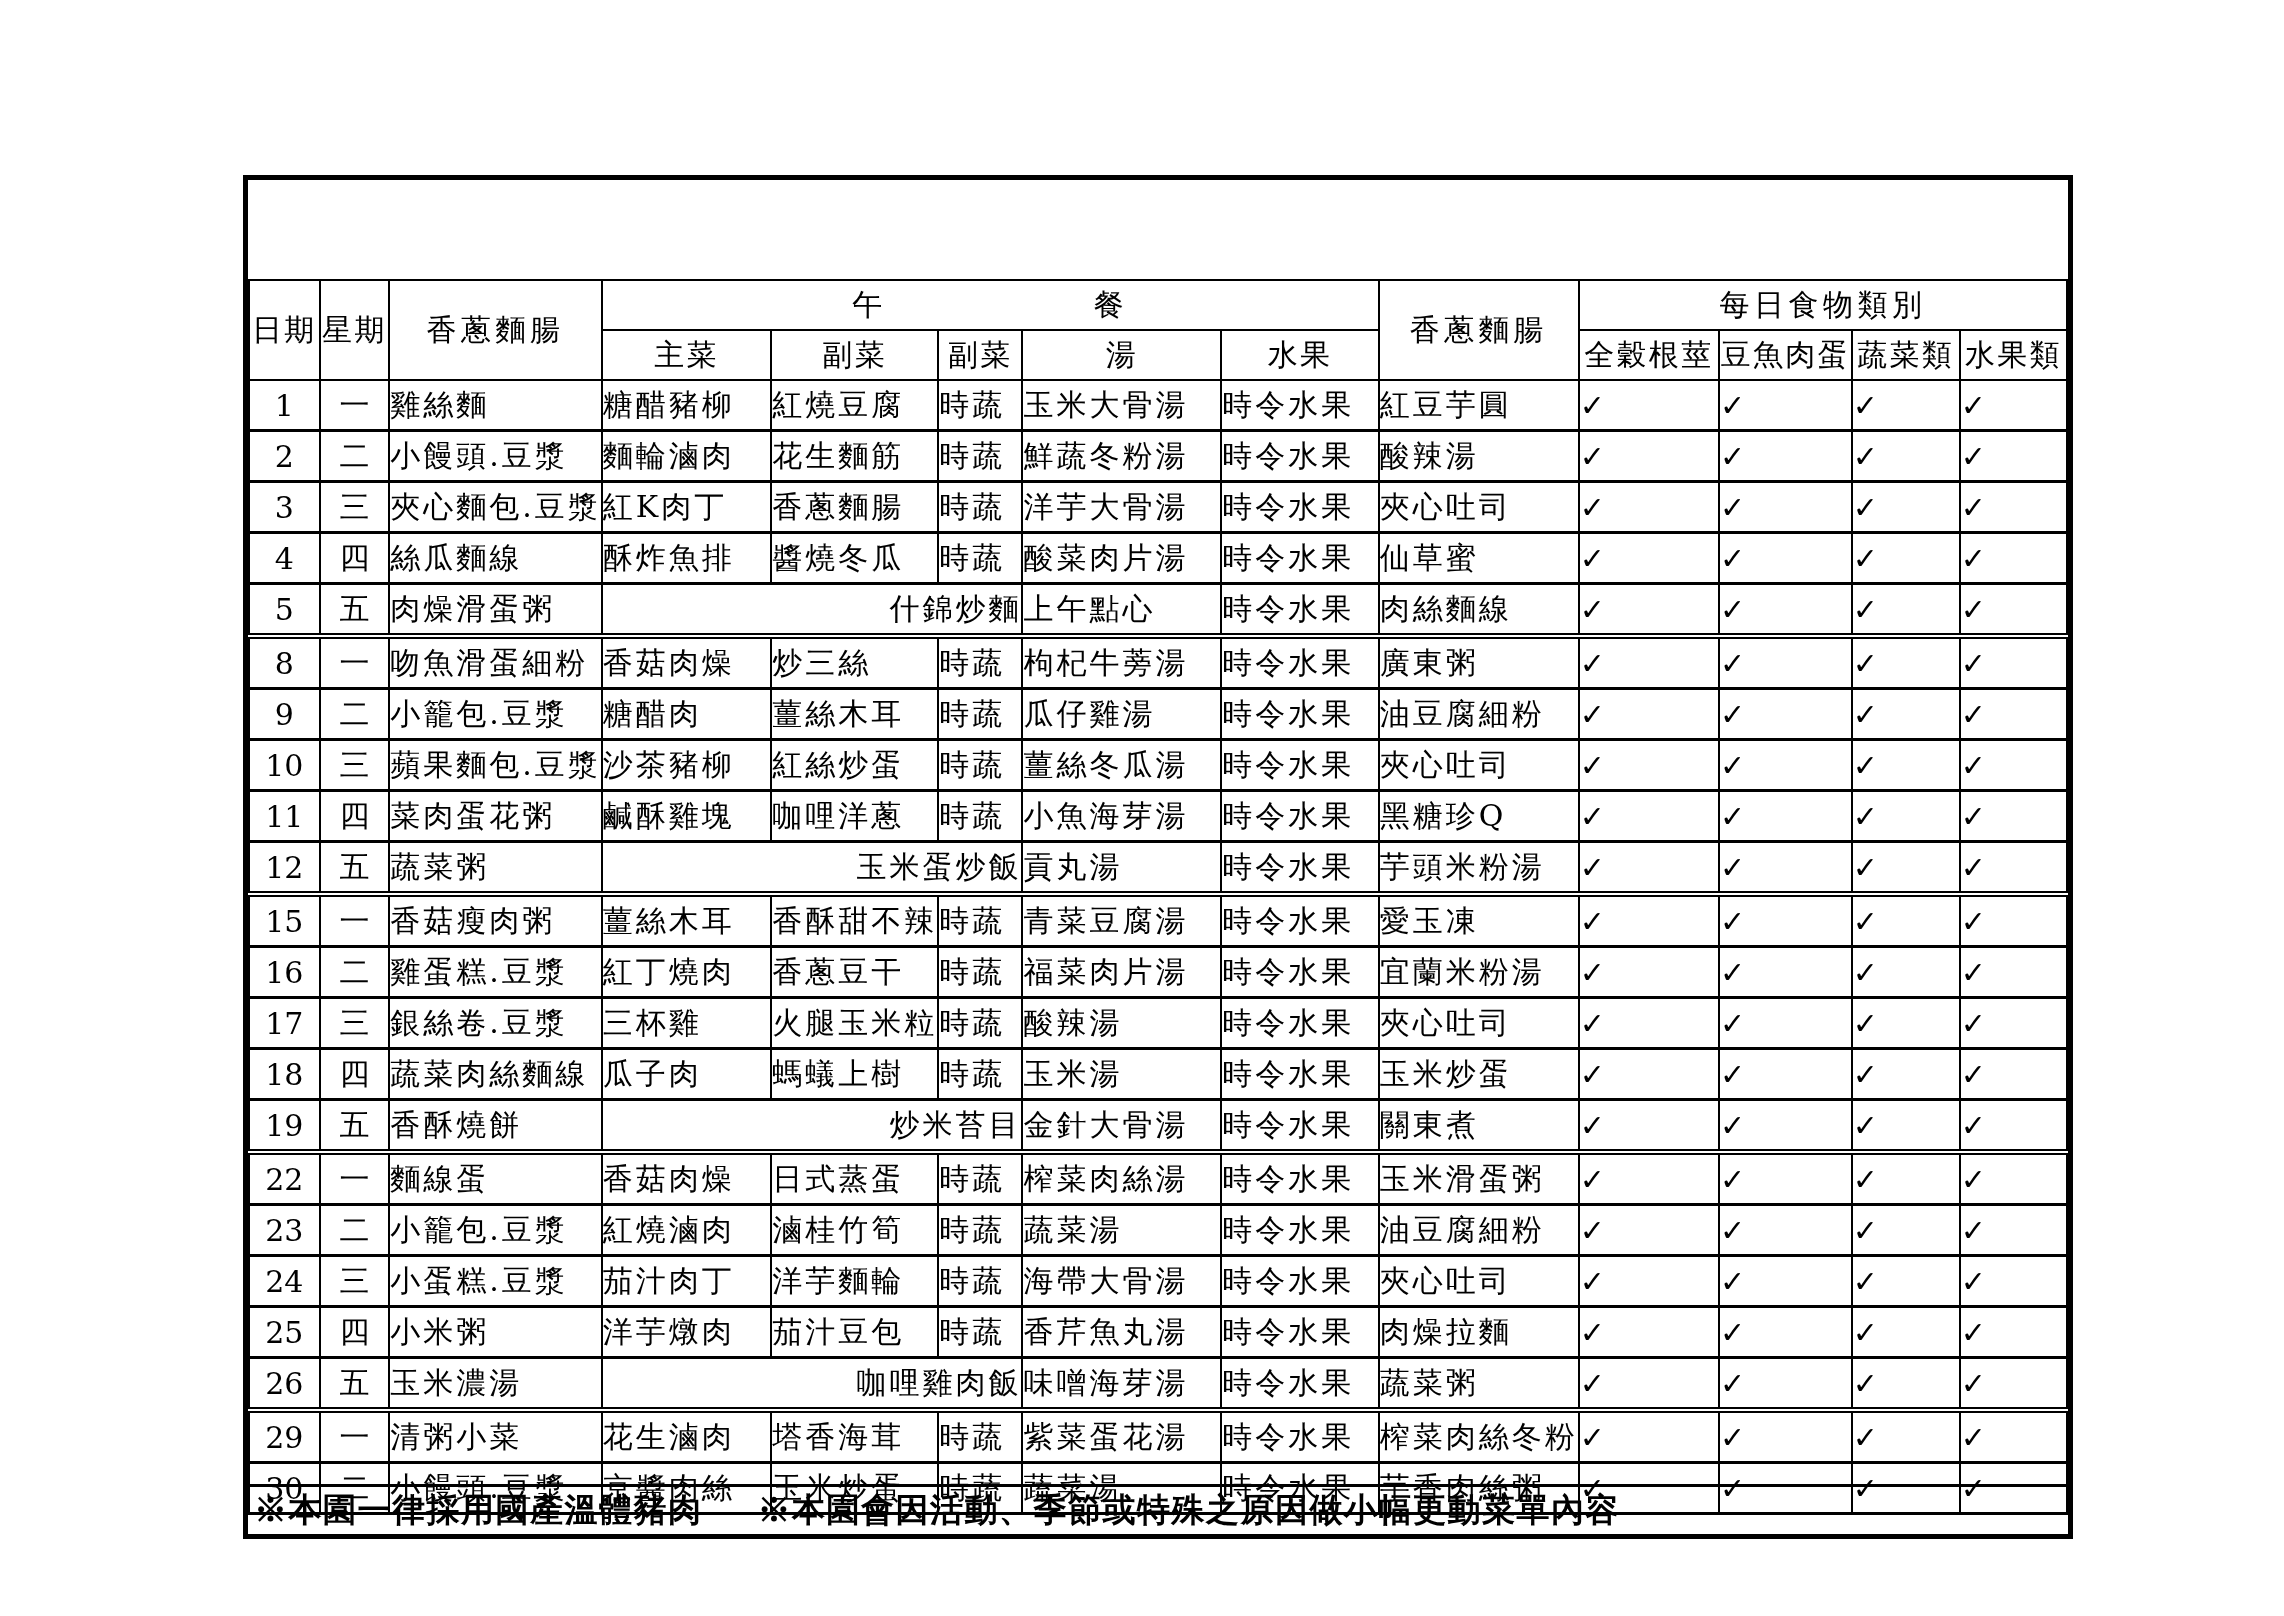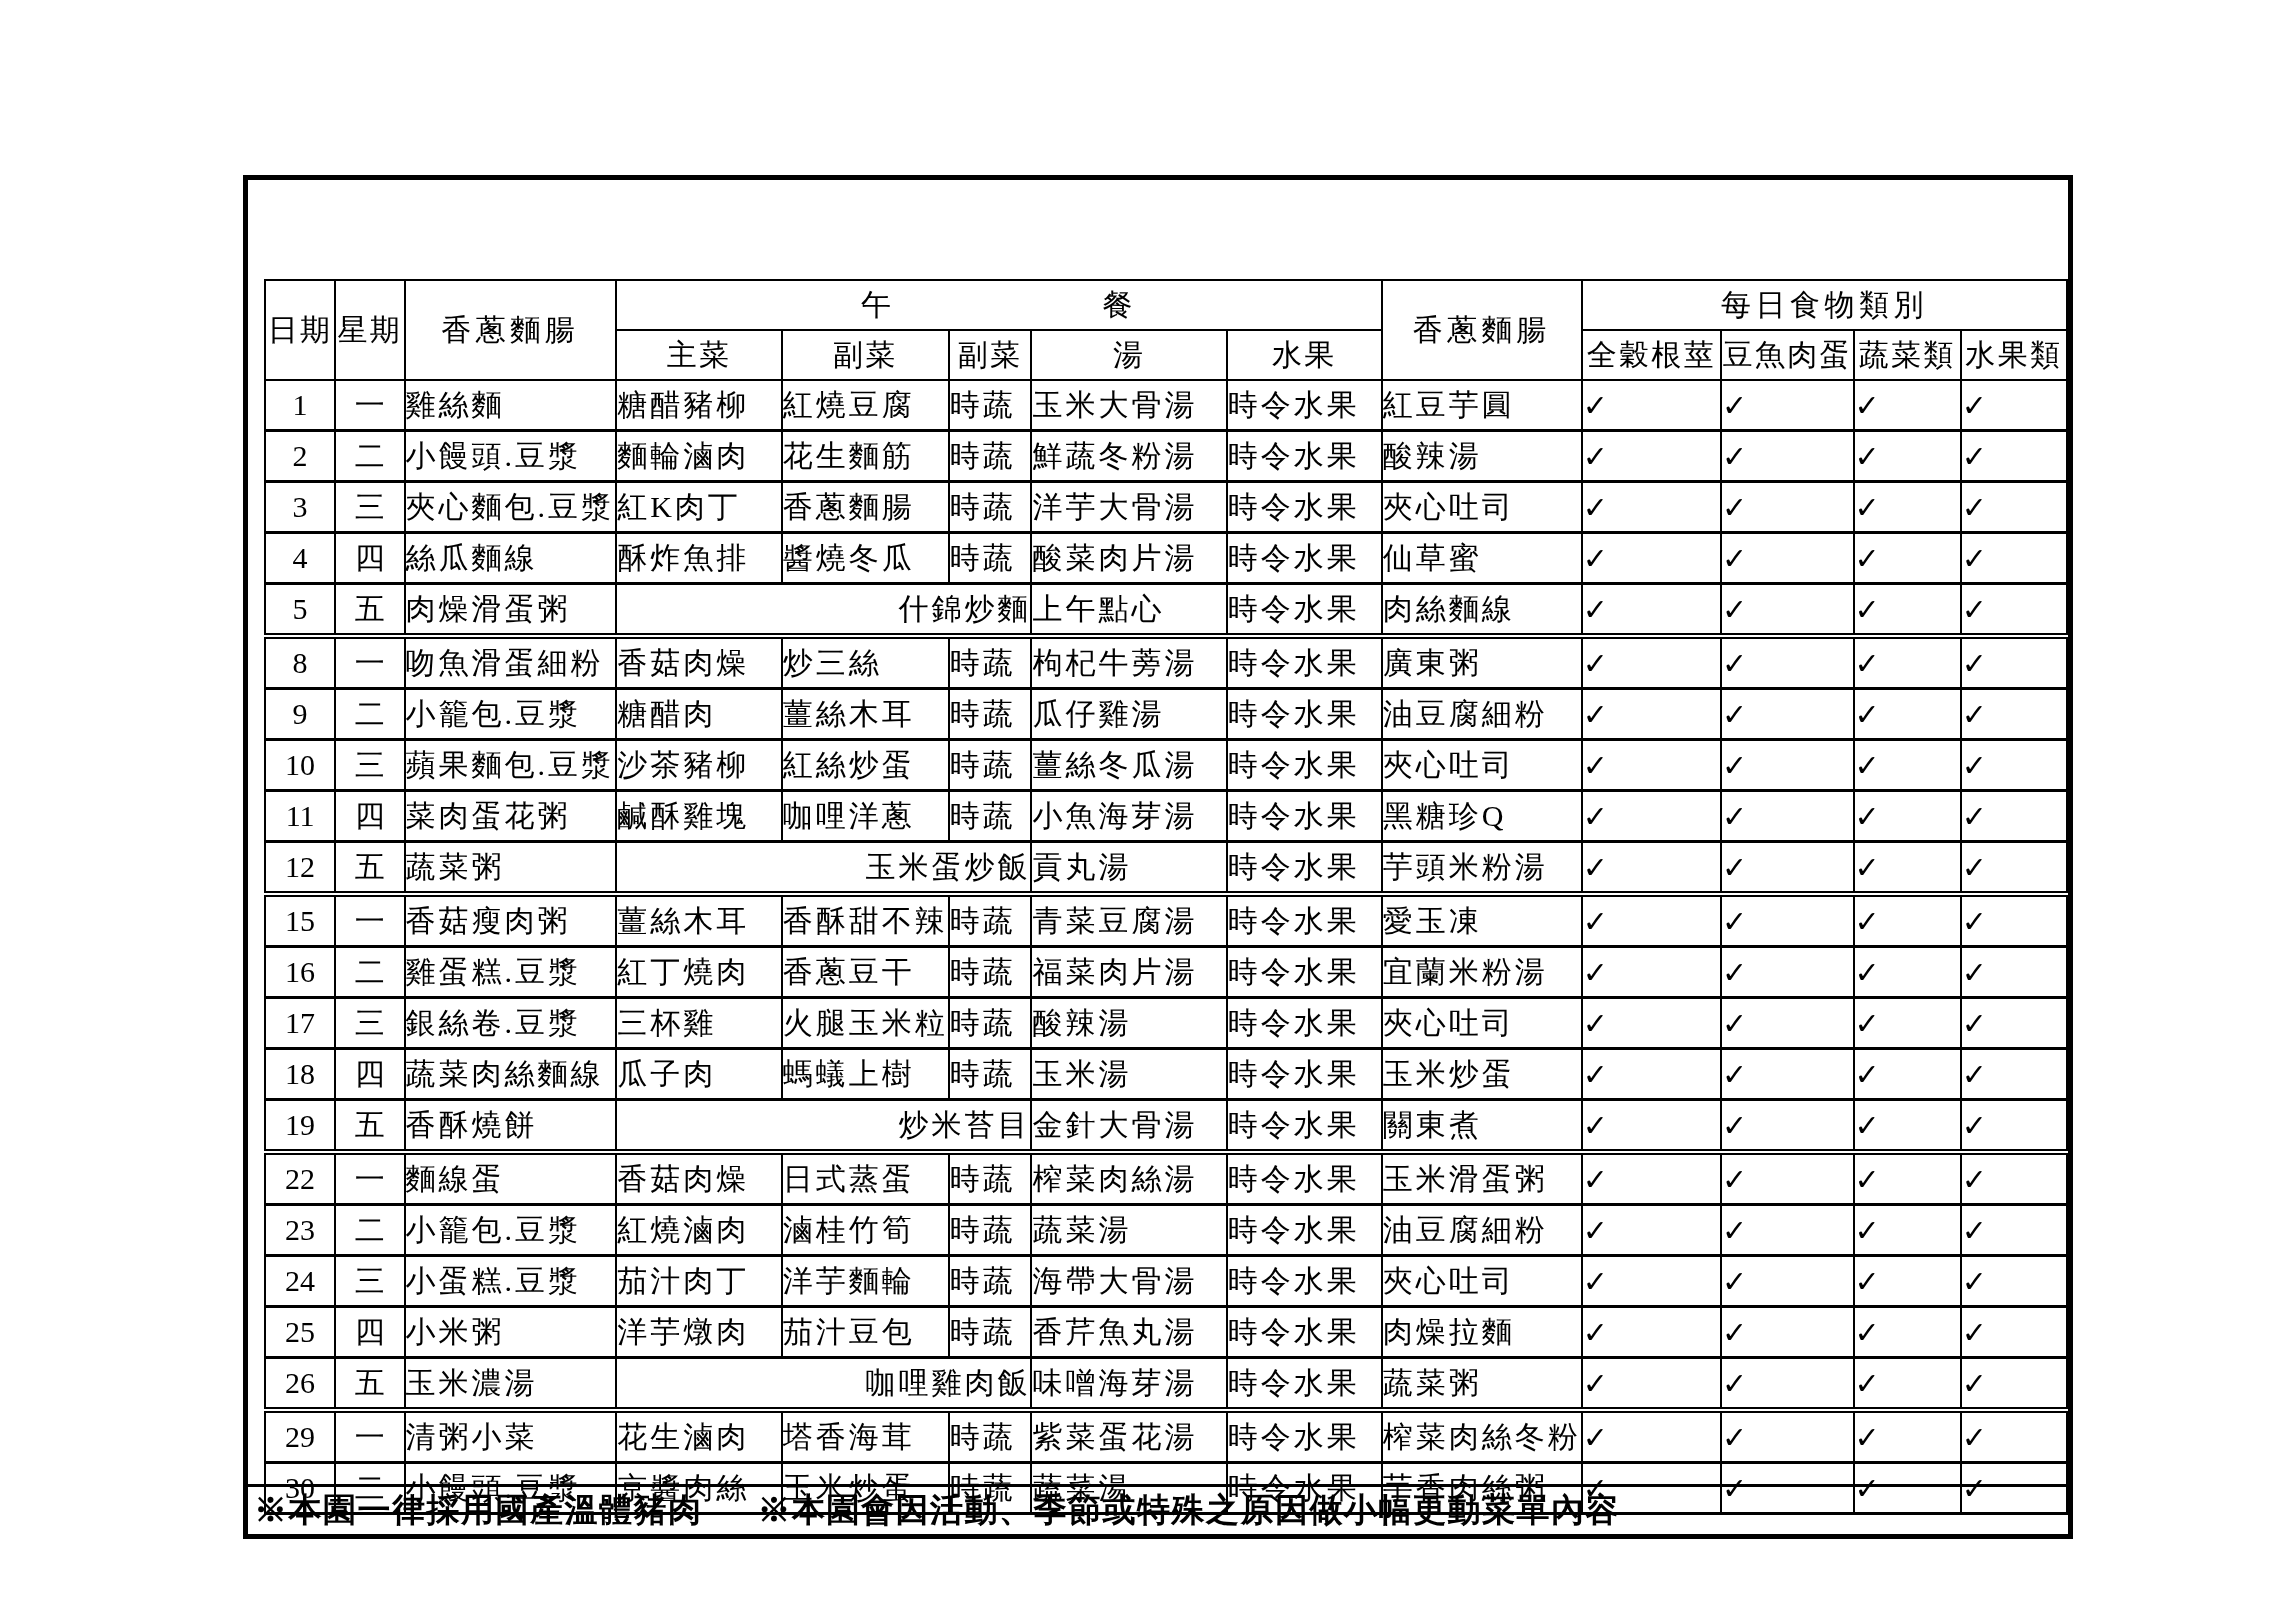--- a/index.html
+++ b/index.html
@@ -6,21 +6,21 @@
   body { width:2284px; height:1617px; position:relative; overflow:hidden;
          font-family:"DejaVu Serif","Liberation Serif",serif; color:#000; }
   .sheet { position:absolute; left:243px; top:175px; width:1830px; height:1364px;
            border:5.3px solid #000; box-sizing:border-box; }
   .title-row { position:absolute; left:0; top:0; width:100%; height:102px;
                border-bottom:3.8px solid #000; box-sizing:border-box; }
   .title-left, .title-right { position:absolute; top:16.6px; font-family:"DejaVu Sans","Liberation Sans",sans-serif;
                font-weight:bold; font-size:56px; line-height:68px; transform:scaleX(0.88); transform-origin:left center; white-space:nowrap; }
   .title-left { left:369px; }
   .title-right { left:1053px; }
-  table.menu { position:absolute; left:16px; top:99px; border-collapse:collapse; table-layout:fixed;font-family:Liberation Serif, serif; }
+  table.menu { position:absolute; left:0; top:99px; border-collapse:collapse; table-layout:fixed; }
   table.menu td, table.menu th { border:2.3px solid #000; padding:0; font-weight:normal;
              font-size:30px; white-space:nowrap; overflow:hidden; height:48px; }
   table.menu th { text-align:center; }
   td.num { text-align:center; font-size:35px; }
   td.dow { text-align:center; font-size:33px; }
   td.txt { text-align:left; padding-left:4.5px; letter-spacing:3px; }
   td.merged { text-align:right; letter-spacing:3px; }
   td.chk { text-align:left; padding-left:18px; font-size:33px; font-weight:bold; }
   tr.week-start td { border-top:6.8px double #000; }
   tr.row td { border-bottom:3.8px solid #000; }

